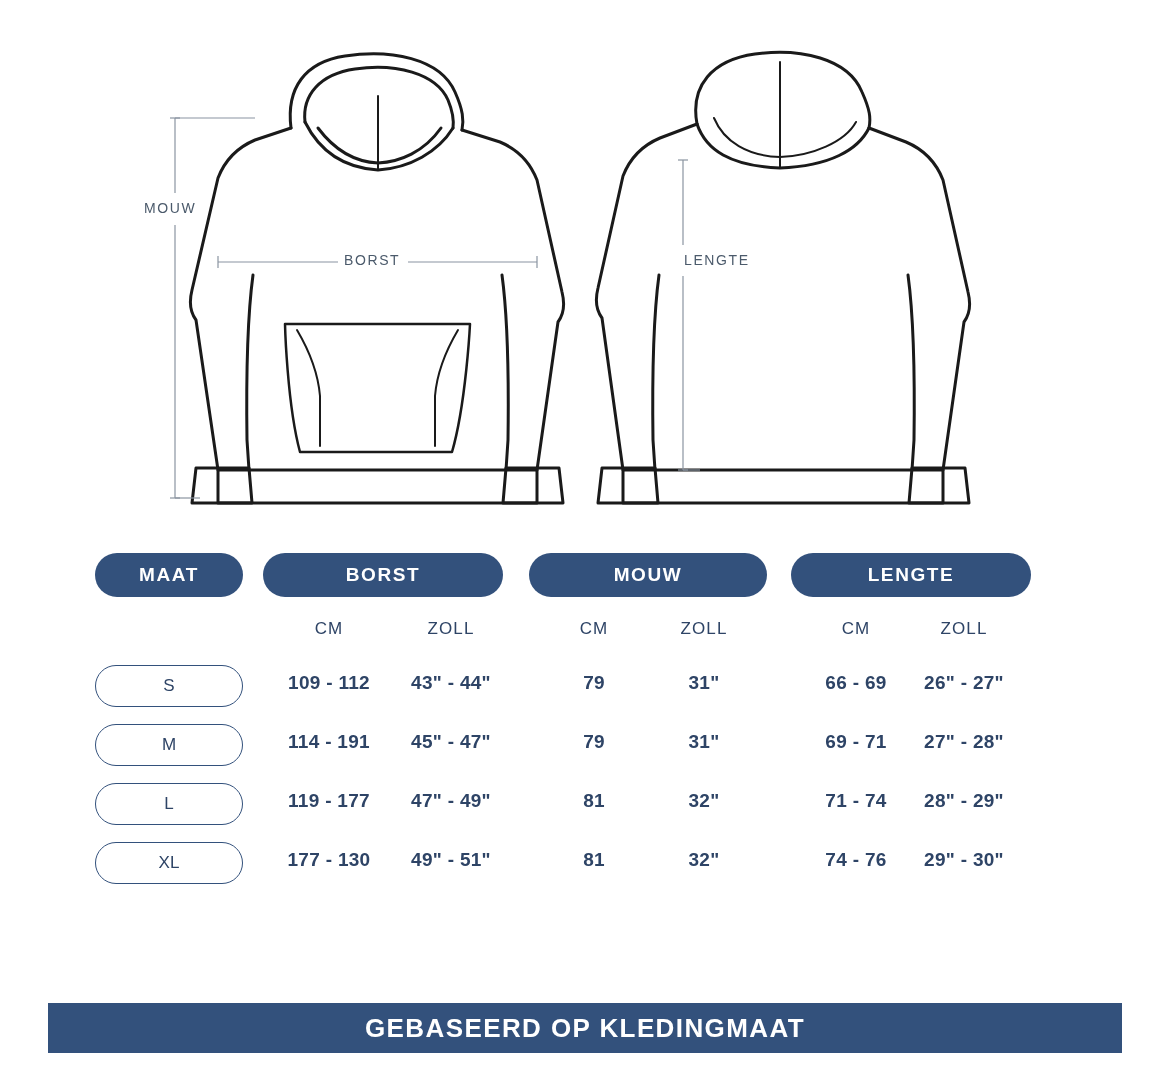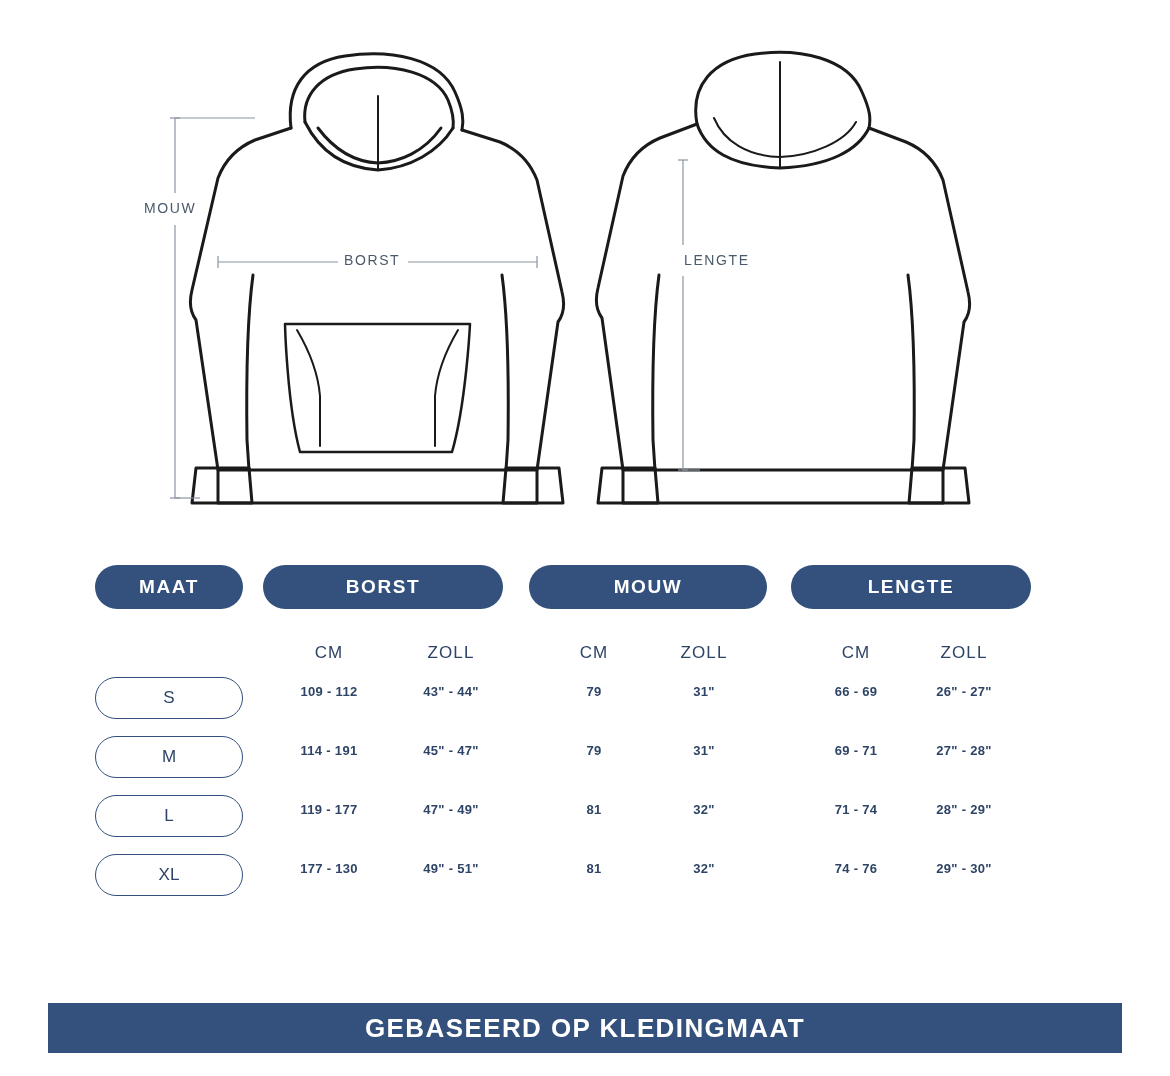--- a/index.html
+++ b/index.html
@@ -45,21 +45,21 @@
   .table-wrap {
     position: absolute;
     left: 0;
     top: 545px;
     width: 1170px;
   }
 
   .header-row {
     position: relative;
     height: 52px;
-    margin-top: 20px;
+    margin-top: 8px;
   }
   .pill-head {
     position: absolute;
     top: 0;
     height: 44px;
     border-radius: 22px;
     background: #33517c;
     color: #ffffff;
     display: flex;
     align-items: center;
@@ -73,21 +73,21 @@
   #head-mouw  { left: 529px; width: 238px; }
   #head-lengte{ left: 791px; width: 240px; }
 
   .unit-row {
     position: relative;
     height: 40px;
     margin-top: 14px;
   }
   .unit-cell {
     position: absolute;
-    top: 12px;
+    top: 0;
     font-size: 17px;
     color: #2e4466;
     letter-spacing: 1.1px;
     text-align: center;
   }
 
   .data-row {
     position: relative;
     height: 59px;
   }
@@ -103,21 +103,21 @@
     align-items: center;
     justify-content: center;
     font-size: 17px;
     color: #2e4466;
     background: #ffffff;
     box-sizing: border-box;
   }
   .cell {
     position: absolute;
     top: 13px;
-    font-size: 13px;
+    font-size: 19px;
     font-weight: bold;
     color: #2e4466;
     text-align: center;
     letter-spacing: 0.3px;
   }
 
   
   .col-cm1   { left: 263px; width: 132px; }
   .col-in1   { left: 385px; width: 132px; }
   .col-cm2   { left: 530px; width: 128px; }

